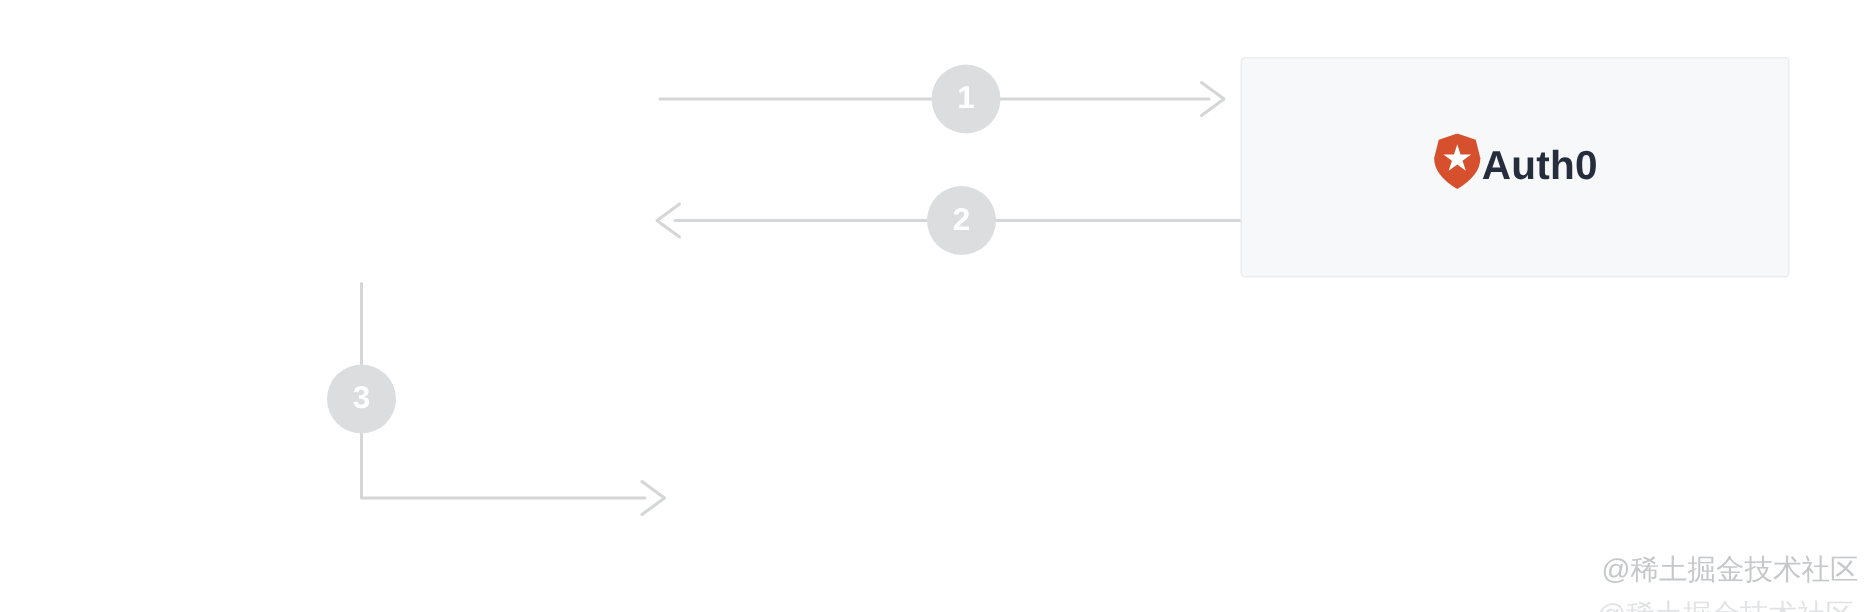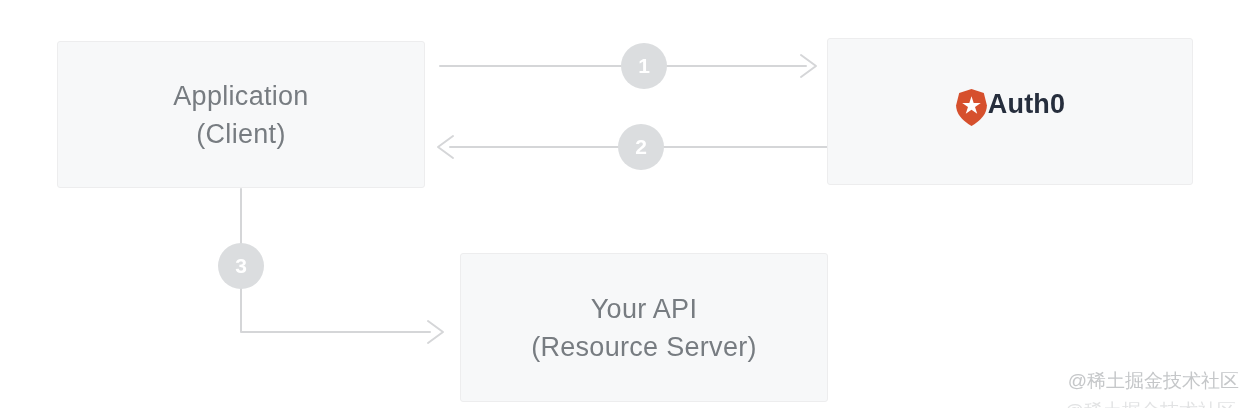--- a/index.html
+++ b/index.html
@@ -33,21 +33,21 @@
     line-height: 38px;
     text-align: center;
     letter-spacing: 0.3px;
   }
   .node-application { left: 57px;  top: 41px;  width: 368px; height: 147px; }
   .node-auth       { left: 827px; top: 38px;  width: 366px; height: 147px; }
   .node-api        { left: 460px; top: 253px; width: 368px; height: 149px; }
 
   .brand-row {
     display: flex;
-    align-items: flex-start;
+    align-items: flex-end;
     margin-bottom: 8px;
   }
   .brand-name {
     color: #262e3d;
     font-size: 27px;
     font-weight: bold;
     letter-spacing: 0.2px;
   }
   .shield-icon svg { display: block; }
 
@@ -111,41 +111,33 @@
     <g stroke="#d5d6d8" stroke-width="2" stroke-linecap="round" stroke-linejoin="round">
       <path d="M827 147 H450"></path>
       <polyline points="453,136 438,147 453,158"></polyline>
     </g>
     <g stroke="#d5d6d8" stroke-width="2" stroke-linecap="round" stroke-linejoin="round">
       <path d="M241 189 V332 H430"></path>
       <polyline points="428,321 443,332 428,343"></polyline>
     </g>
   </svg>
 
-  <div class="node node-application">
-    <div class="label-line">Application</div>
-    <div class="label-line">(Client)</div>
-  </div>
 
   <div class="node node-auth">
     <div class="brand-row">
       <span class="shield-icon">
         <svg width="33" height="37" viewBox="0 0 32 36">
           <path d="M16 0 L28 4 L31 16 Q31 27 16 36 Q1 27 1 16 L4 4 Z" fill="#d6502d"></path>
           <polygon fill="#ffffff" points="16,7 18.12,13.59 25.03,13.56 19.42,17.61 21.58,24.19 16,20.1 10.42,24.19 12.58,17.61 6.97,13.56 13.88,13.59"></polygon>
         </svg>
       </span>
       <span class="brand-name">Auth0</span>
     </div>
   </div>
 
-  <div class="node node-api">
-    <div class="label-line">Your API</div>
-    <div class="label-line">(Resource Server)</div>
-  </div>
 
   <div class="badge badge-1">1</div>
   <div class="badge badge-2">2</div>
   <div class="badge badge-3">3</div>
 
   <div class="watermark">@稀土掘金技术社区</div>
   <div class="watermark-clipped">@稀土掘金技术社区</div>
 
 </div>
 

